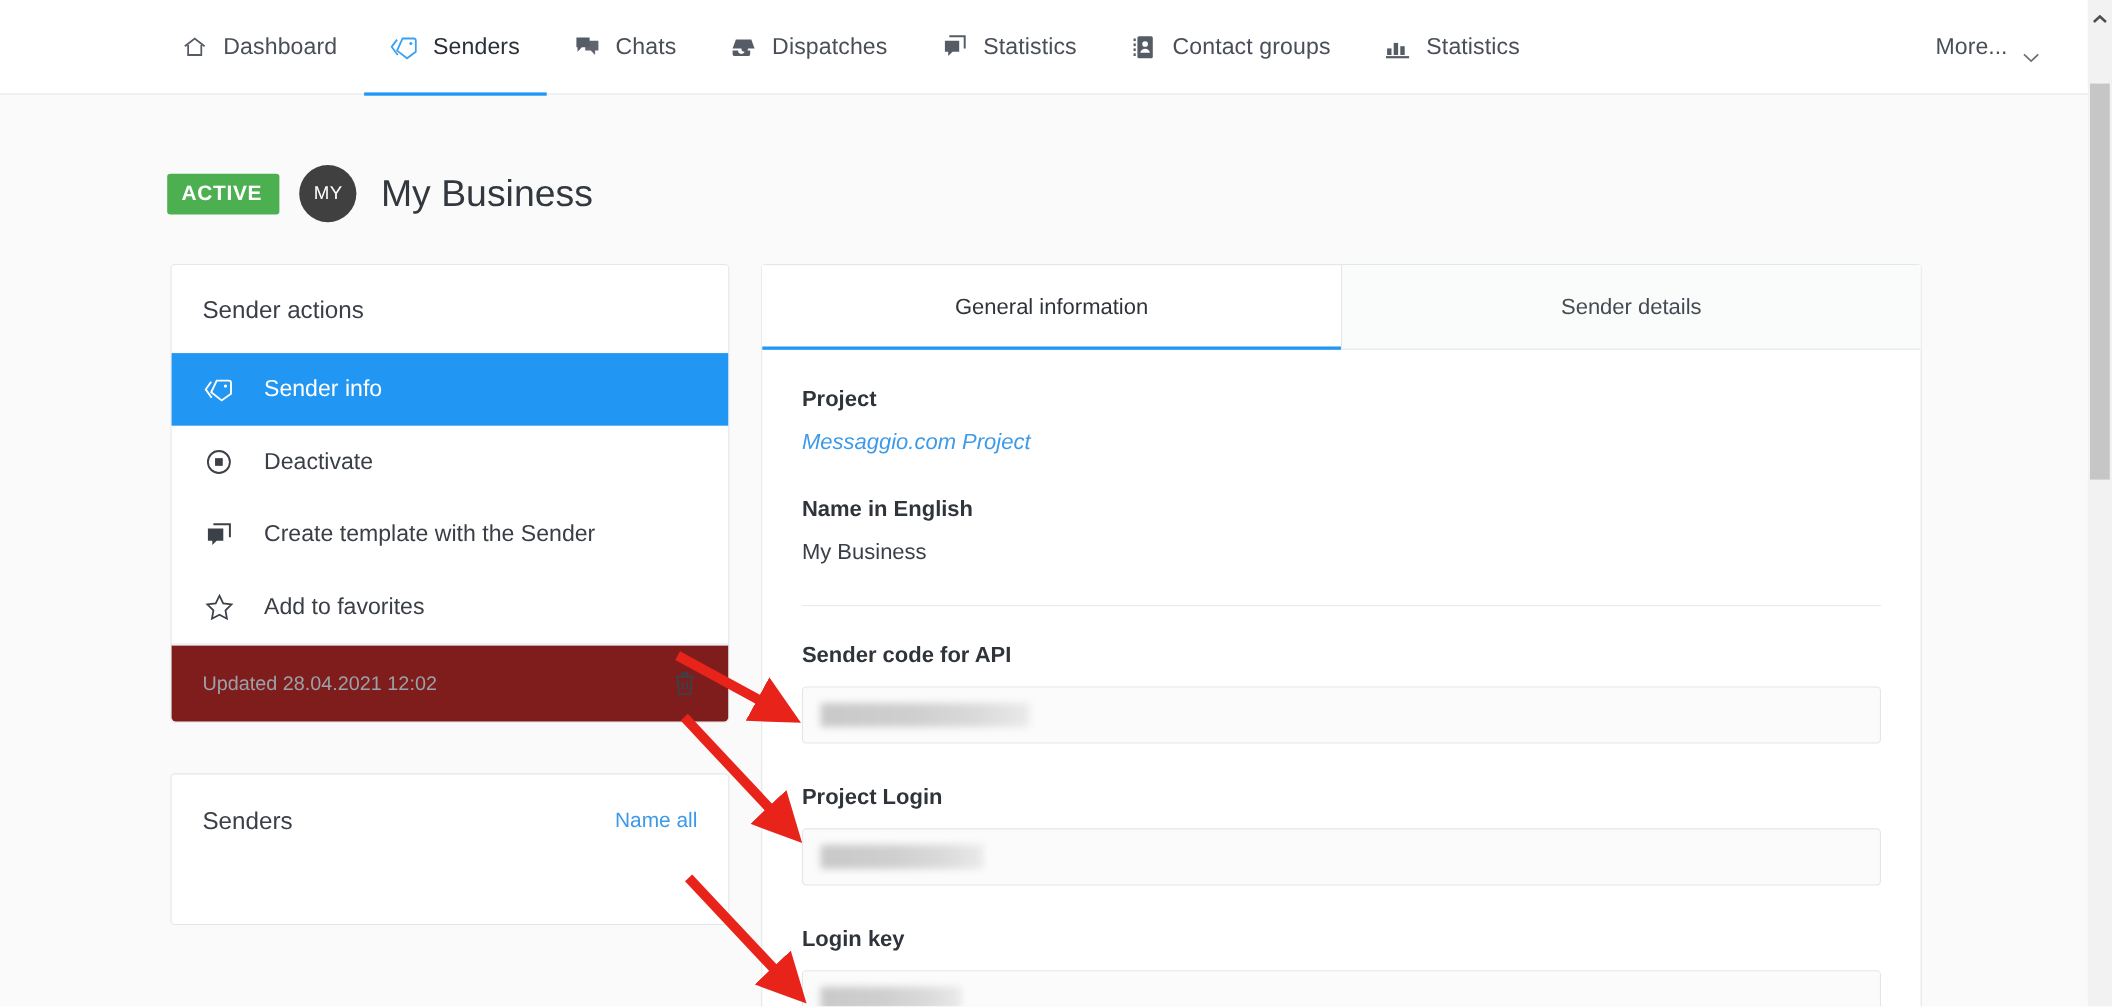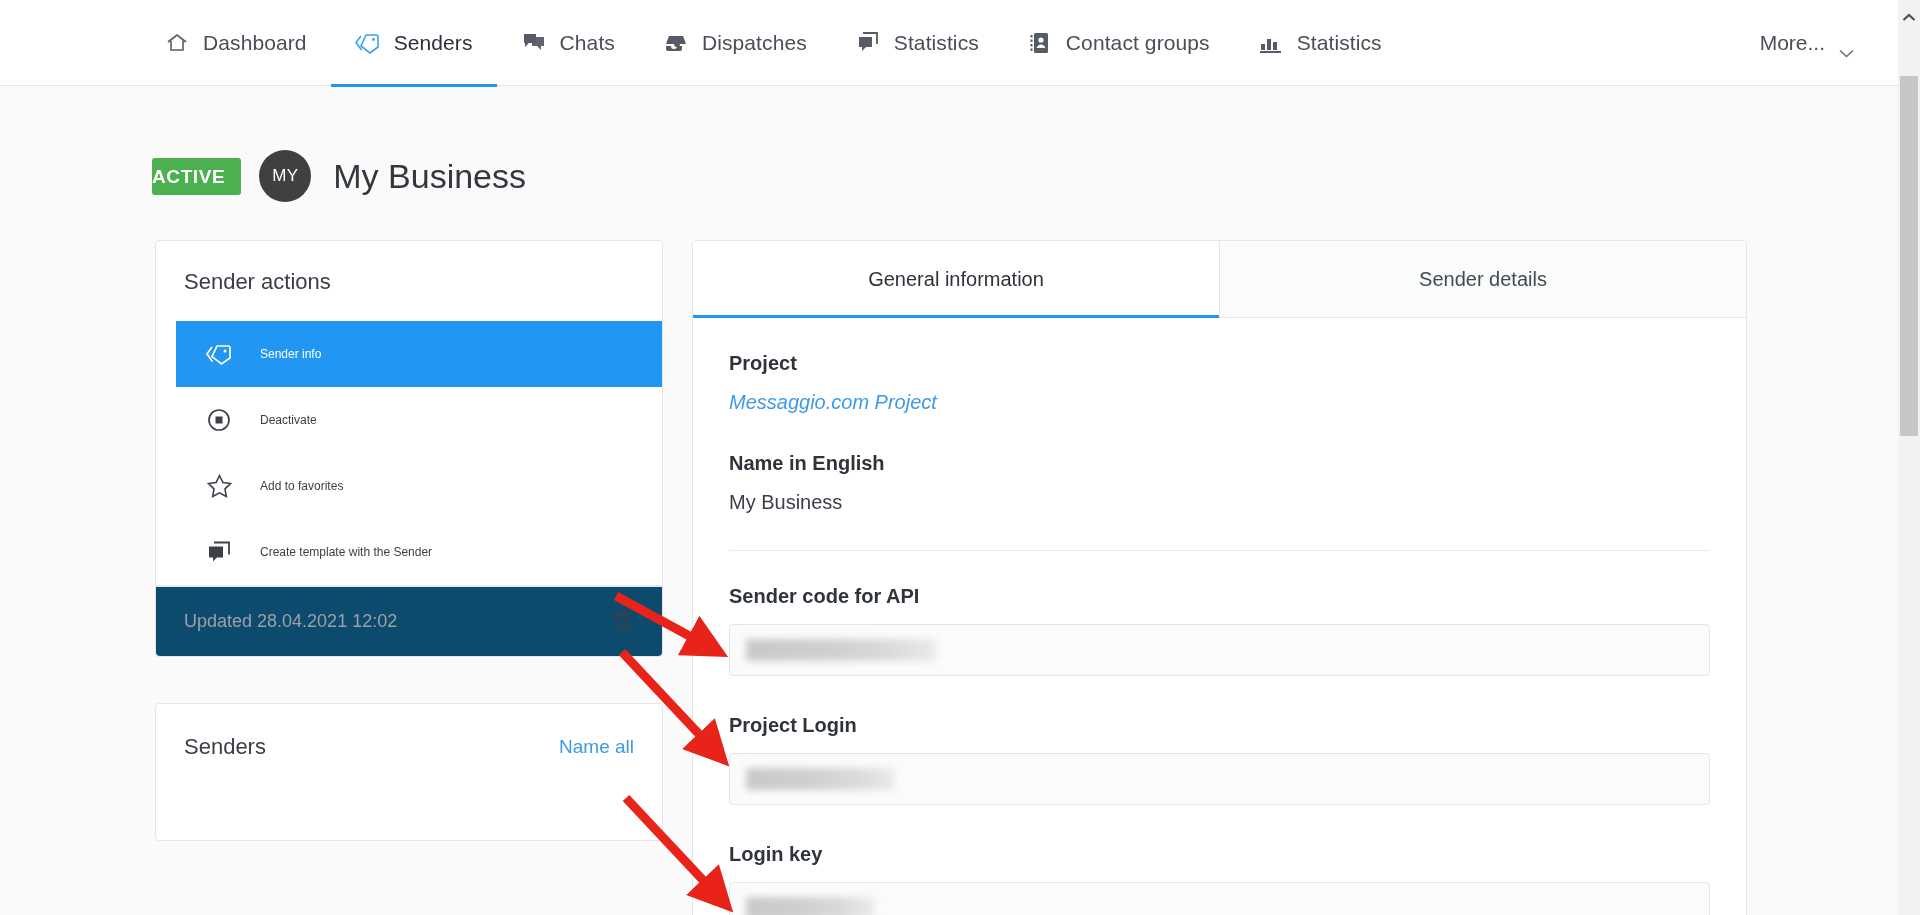--- a/index.html
+++ b/index.html
@@ -33,49 +33,49 @@
   }
   .chev { width: 13px; height: 8px; }
 
   
   .page-head {
     position: absolute; left: 152px; top: 150px;
     display: flex; align-items: center; gap: 18px;
   }
   .badge-active {
     background: #4caf50; color: #fff; font-size: 19px; font-weight: bold;
-    letter-spacing: .6px; padding: 9px 16px 9px 0; border-radius: 3px; line-height: 1;
+    letter-spacing: .6px; padding: 9px 16px 9px 13px; border-radius: 3px; line-height: 1;
   }
   .avatar {
     width: 52px; height: 52px; border-radius: 50%; background: #404040;
     color: #fff; font-size: 17px; display: flex; align-items: center; justify-content: center;
     letter-spacing: .4px;
   }
   .page-title { font-size: 34px; color: #33383f; font-weight: normal; margin-left: 4px; }
 
   
   .card {
     background: #fff; border: 1px solid #e4e6e9; border-radius: 4px;
   }
   .left-col { position: absolute; left: 155px; top: 240px; width: 508px; }
   .right-col { position: absolute; left: 692px; top: 240px; width: 1055px; }
 
   
   .card-title { font-size: 22px; color: #3a3f47; padding: 28px 28px 26px 28px; }
   .action-row {
     display: flex; align-items: center; gap: 0;
-    height: 66px; padding: 0 28px; cursor: pointer; color: #3a3f47; font-size: 12px; margin-left: 20px;
+    height: 66px; padding: 0 28px; cursor: pointer; color: #3a3f47; font-size: 21px;
   }
   .action-row .act-ico { width: 30px; margin-right: 26px; display: flex; align-items: center; justify-content: center; color: #3c4149; }
   .action-row.selected { background: #2196f3; color: #fff; }
   .action-row.selected .act-ico { color: #fff; }
   .divider { height: 1px; background: #e8eaec; }
   .updated-bar {
     display: flex; align-items: center; justify-content: space-between;
-    background: #0c4a6e; padding: 22px 28px; color: #9ba1a9; font-size: 18px;
+    background: #7f1d1d; padding: 22px 28px; color: #9ba1a9; font-size: 18px;
     border-top: 1px solid #e8eaec; border-radius: 0 0 4px 4px;
   }
   .trash-btn { cursor: pointer; color: #3b4149; display: flex; }
 
   
   .senders-card { margin-top: 46px; }
   .senders-head {
     display: flex; align-items: center; justify-content: space-between;
     padding: 30px 28px 0 28px;
   }
@@ -243,35 +243,35 @@
           <svg width="26" height="26" viewBox="0 0 26 26" fill="none" stroke="currentColor" stroke-width="1.7">
               <circle cx="13" cy="13" r="10"></circle>
               <rect x="9.5" y="9.5" width="7" height="7" fill="currentColor" stroke="none"></rect>
             </svg>
         </span>
         <span>Deactivate</span>
       </div>
 
       <div class="action-row">
         <span class="act-ico">
-          <svg width="27" height="26" viewBox="0 0 27 26" fill="none" stroke="currentColor" stroke-width="1.6">
-              <path d="M13.5 2.5l3.4 7 7.6 1-5.5 5.4 1.3 7.6-6.8-3.6-6.8 3.6 1.3-7.6L2.5 10.5l7.6-1z"></path>
-            </svg>
-        </span>
-        <span>Add to favorites</span>
-      </div>
-
-      <div class="action-row">
-        <span class="act-ico">
           <svg width="26" height="25" viewBox="0 0 26 25" fill="none" stroke="currentColor" stroke-width="1.8">
               <path d="M8 2.5h15v12"></path>
               <path d="M3 6.5h14v11h-6l-4 4v-4H3z" fill="currentColor" stroke="none"></path>
             </svg>
         </span>
         <span>Create template with the Sender</span>
+      </div>
+
+      <div class="action-row">
+        <span class="act-ico">
+          <svg width="27" height="26" viewBox="0 0 27 26" fill="none" stroke="currentColor" stroke-width="1.6">
+              <path d="M13.5 2.5l3.4 7 7.6 1-5.5 5.4 1.3 7.6-6.8-3.6-6.8 3.6 1.3-7.6L2.5 10.5l7.6-1z"></path>
+            </svg>
+        </span>
+        <span>Add to favorites</span>
       </div>
 
       <div class="divider"></div>
 
 
       <div class="updated-bar">
         <span>Updated 28.04.2021 12:02</span>
         <span class="trash-btn">
           <svg width="23" height="25" viewBox="0 0 23 25" fill="none" stroke="currentColor" stroke-width="1.7">
               <path d="M3 6h17"></path>

